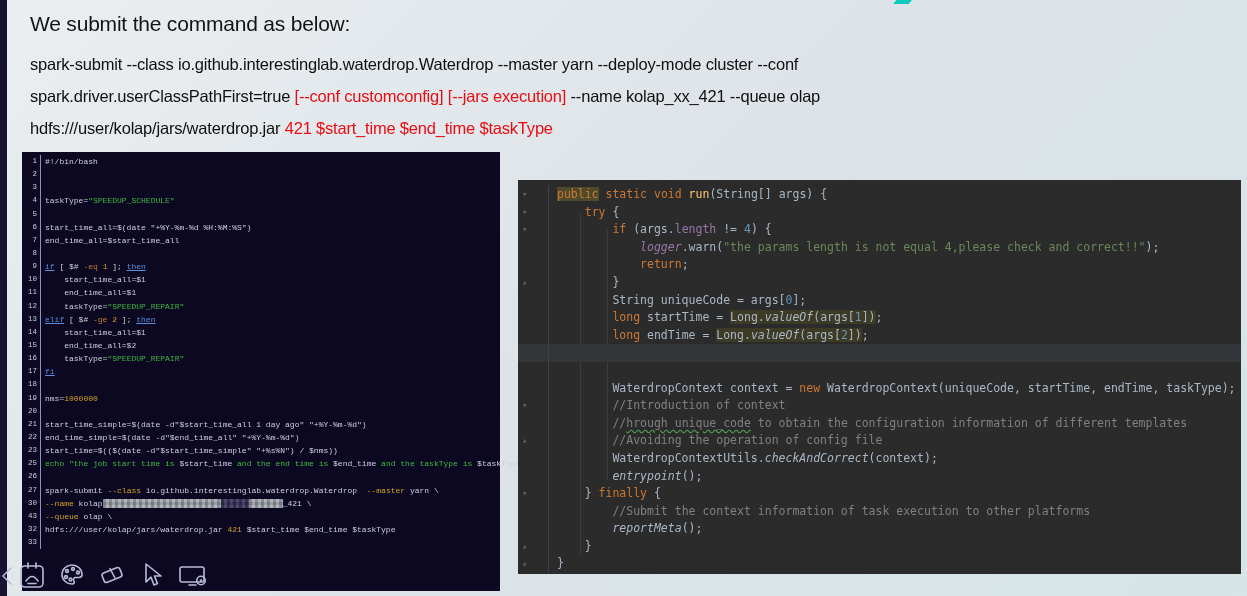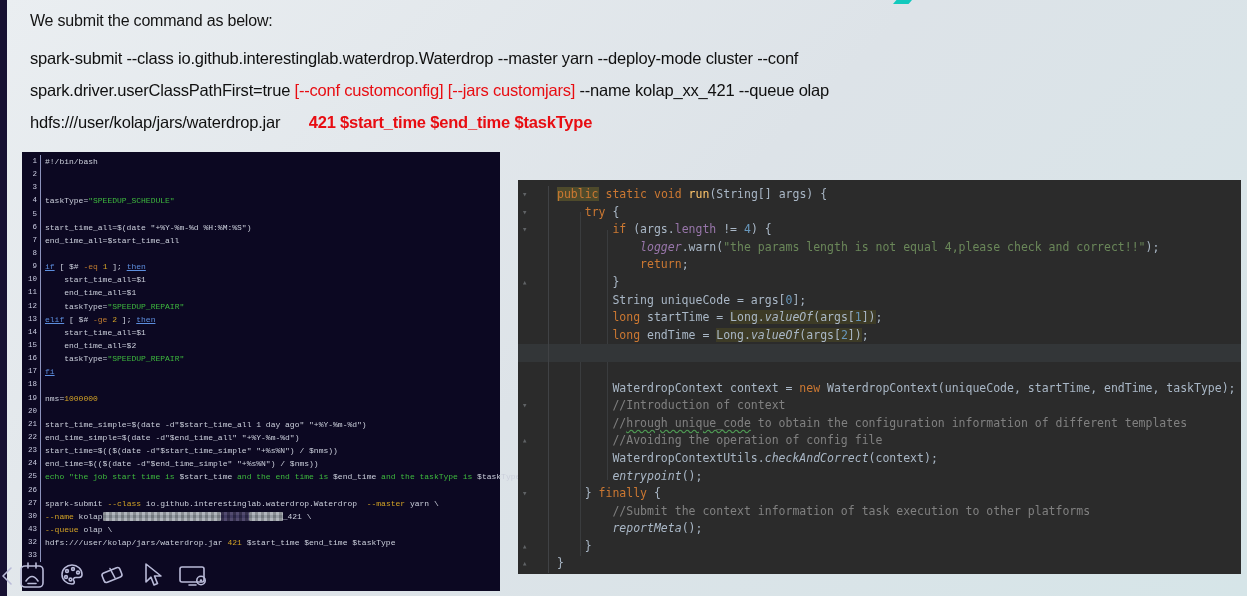--- a/index.html
+++ b/index.html
@@ -7,24 +7,24 @@
     width:1247px;height:596px;overflow:hidden;position:relative;
     background:linear-gradient(135deg,#eaeef1 0%,#dde3e8 50%,#d6e5e8 100%);
     font-family:"Liberation Sans",sans-serif;
   }
   
   .edge-strip{position:absolute;left:0;top:0;width:7px;height:596px;background:#171132;}
   .teal-mark{position:absolute;left:893px;top:0;width:19px;height:4px;background:#12c9bd;
     clip-path:polygon(18% 0,100% 0,82% 100%,0 100%);}
   
   .header{position:absolute;left:30px;top:12px;width:1180px;color:#141414;}
-  .title{font-size:16px;letter-spacing:-0.2px;margin:0 0 12px 0;font-weight:400;}
+  .title{font-size:21px;letter-spacing:-0.2px;margin:0 0 12px 0;font-weight:400;}
   .cmd{font-size:16.5px;letter-spacing:-0.2px;line-height:32px;color:#101010;}
   .cmd .red{color:#e80d12;}
-  .cmd .redb{color:#e80d12;font-weight:bold;margin-left:24px;}
+  .cmd .redb{color:#e80d12;font-weight:normal;}
   
   .bash-panel{position:absolute;left:22px;top:152px;width:478px;height:439px;
     background:#0c0822;font-family:"Liberation Mono",monospace;font-size:8px;
     color:#ccd0dc;padding-top:3px;box-sizing:border-box;}
   .bash-row{height:13.15px;line-height:13.15px;white-space:pre;display:flex;}
   .bash-gut{width:15px;flex:0 0 15px;text-align:right;padding-right:3px;color:#c9cbe0;
     border-right:1px solid #8d93bd;font-size:7.5px;}
   .bash-code{padding-left:4px;}
   .bash-code .g{color:#3eba3e;}
   .bash-code .y{color:#d2a226;}
@@ -68,21 +68,21 @@
 </head>
 <body>
 
 <div class="edge-strip"></div>
 <div class="teal-mark"></div>
 
 <div class="header">
   <h1 class="title">We submit the command as below:</h1>
   <div id="cmd-lines" class="cmd">
       <div><span>spark-submit --class io.github.interestinglab.waterdrop.Waterdrop  --master yarn --deploy-mode cluster --conf</span></div>
-      <div><span>spark.driver.userClassPathFirst=true </span><span class="red">[--conf customconfig] [--jars customjars]</span><span> --name kolap_xx_421 --queue olap</span></div>
+      <div><span>spark.driver.userClassPathFirst=true </span><span class="red">[--conf customconfig] [--jars execution]</span><span> --name kolap_xx_421 --queue olap</span></div>
       <div><span>hdfs:///user/kolap/jars/waterdrop.jar </span><span class="redb">421 $start_time $end_time $taskType</span></div>
     </div>
 </div>
 
 <div class="bash-panel" id="bash-panel">
     <div class="bash-row"><span class="bash-gut">1</span><span class="bash-code"><span>#!/bin/bash</span></span></div>
     <div class="bash-row"><span class="bash-gut">2</span><span class="bash-code"></span></div>
     <div class="bash-row"><span class="bash-gut">3</span><span class="bash-code"></span></div>
     <div class="bash-row"><span class="bash-gut">4</span><span class="bash-code"><span>taskType=</span><span class="g">"SPEEDUP_SCHEDULE"</span></span></div>
     <div class="bash-row"><span class="bash-gut">5</span><span class="bash-code"></span></div>
@@ -97,21 +97,20 @@
     <div class="bash-row"><span class="bash-gut">14</span><span class="bash-code"><span>    start_time_all=$1</span></span></div>
     <div class="bash-row"><span class="bash-gut">15</span><span class="bash-code"><span>    end_time_all=$2</span></span></div>
     <div class="bash-row"><span class="bash-gut">16</span><span class="bash-code"><span>    taskType=</span><span class="g">"SPEEDUP_REPAIR"</span></span></div>
     <div class="bash-row"><span class="bash-gut">17</span><span class="bash-code"><span class="b">fi</span></span></div>
     <div class="bash-row"><span class="bash-gut">18</span><span class="bash-code"></span></div>
     <div class="bash-row"><span class="bash-gut">19</span><span class="bash-code"><span>nms=</span><span class="y">1000000</span></span></div>
     <div class="bash-row"><span class="bash-gut">20</span><span class="bash-code"></span></div>
     <div class="bash-row"><span class="bash-gut">21</span><span class="bash-code"><span>start_time_simple=$(date -d"$start_time_all 1 day ago" "+%Y-%m-%d")</span></span></div>
     <div class="bash-row"><span class="bash-gut">22</span><span class="bash-code"><span>end_time_simple=$(date -d"$end_time_all" "+%Y-%m-%d")</span></span></div>
     <div class="bash-row"><span class="bash-gut">23</span><span class="bash-code"><span>start_time=$(($(date -d"$start_time_simple" "+%s%N") / $nms))</span></span></div>
-    <div class="bash-row"><span class="bash-gut">24</span><span class="bash-code"><span>end_time=$(($(date -d"$end_time_simple" "+%s%N") / $nms))</span></span></div>
     <div class="bash-row"><span class="bash-gut">25</span><span class="bash-code"><span class="g">echo "the job start time is </span><span class="w">$start_time</span><span class="g"> and the end time is </span><span class="w">$end_time</span><span class="g"> and the taskType is </span><span class="w">$taskType</span><span class="g"> "</span></span></div>
     <div class="bash-row"><span class="bash-gut">26</span><span class="bash-code"></span></div>
     <div class="bash-row"><span class="bash-gut">27</span><span class="bash-code"><span>spark-submit </span><span class="y">--class</span><span> io.github.interestinglab.waterdrop.Waterdrop  </span><span class="y">--master</span><span> yarn \</span></span></div>
     <div class="bash-row"><span class="bash-gut">30</span><span class="bash-code"><span class="y">--name</span><span> kolap</span><span class="bl blur" style="width: 118px;"></span><span class="bd blur" style="width: 28px;"></span><span class="bl blur" style="width: 34px;"></span><span>_421 \</span></span></div>
     <div class="bash-row"><span class="bash-gut">43</span><span class="bash-code"><span class="y">--queue</span><span> olap \</span></span></div>
     <div class="bash-row"><span class="bash-gut">32</span><span class="bash-code"><span>hdfs:///user/kolap/jars/waterdrop.jar </span><span class="y">421</span><span> $start_time $end_time $taskType</span></span></div>
     <div class="bash-row"><span class="bash-gut">33</span><span class="bash-code"></span></div>
   </div>
 
 <div class="java-panel" id="java-panel">

